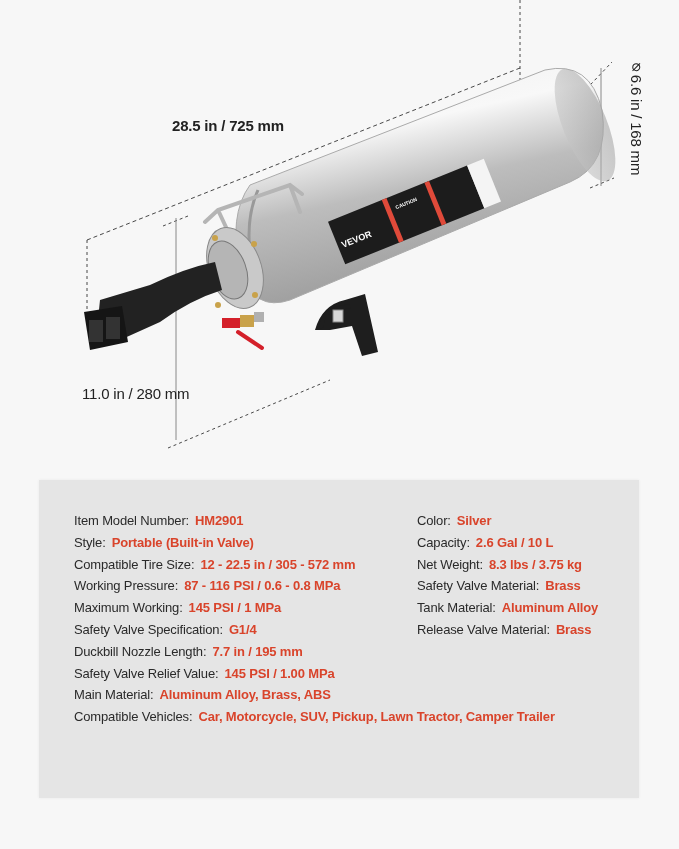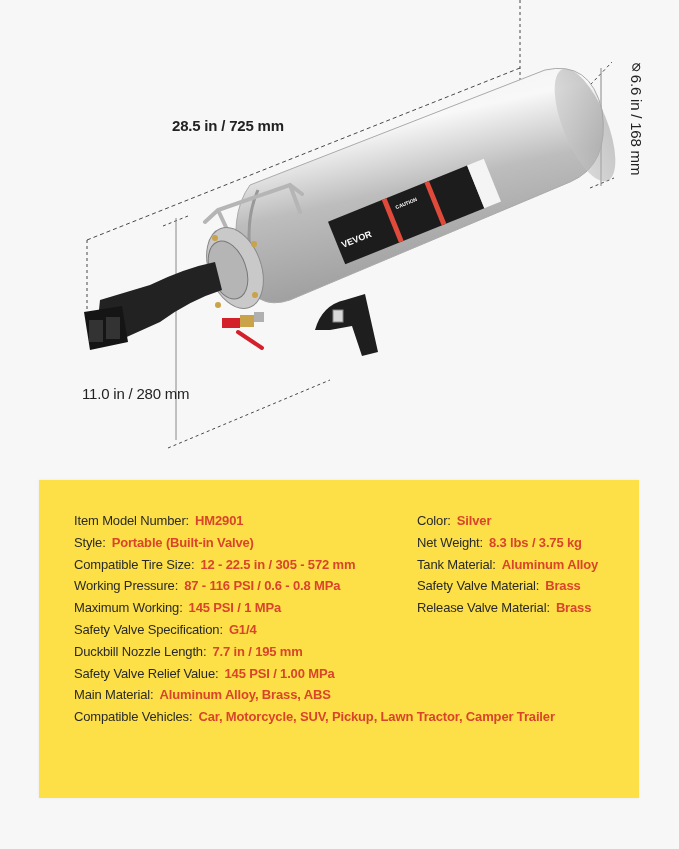--- a/index.html
+++ b/index.html
@@ -17,21 +17,21 @@
     }
     .dim-length { left: 172px; top: 117px; font-weight: bold; }
     .dim-height { left: 41px; top: 385px; margin-left: 41px; }
     .dim-diameter {
       left: 627px; top: 57px;
       writing-mode: vertical-rl;
       transform: none;
     }
     .spec-card {
       position: absolute; left: 39px; top: 480px; width: 600px; height: 318px;
-      background: #fde047;
+      background: #e5e5e5;
       box-shadow: 0 0 3px rgba(0,0,0,0.06);
     }
     .spec-col { position: absolute; top: 30px; }
     .spec-col.left { left: 35px; }
     .spec-col.right { left: 378px; }
     .spec-row {
       height: 21.8px; line-height: 21.8px; font-size: 13px; white-space: nowrap; letter-spacing: -0.15px;
     }
     .spec-label { color: #2a2a2a; }
     .spec-value { color: #d9442b; font-weight: bold; margin-left: 6px; }
@@ -127,18 +127,19 @@
     <div class="spec-row"><span class="spec-label">Maximum Working:</span><span class="spec-value">145 PSI / 1 MPa</span></div>
     <div class="spec-row"><span class="spec-label">Safety Valve Specification:</span><span class="spec-value">G1/4</span></div>
     <div class="spec-row"><span class="spec-label">Duckbill Nozzle Length:</span><span class="spec-value">7.7 in / 195 mm</span></div>
     <div class="spec-row"><span class="spec-label">Safety Valve Relief Value:</span><span class="spec-value">145 PSI / 1.00 MPa</span></div>
     <div class="spec-row"><span class="spec-label">Main Material:</span><span class="spec-value">Aluminum Alloy, Brass, ABS</span></div>
     <div class="spec-row"><span class="spec-label">Compatible Vehicles:</span><span class="spec-value">Car, Motorcycle, SUV, Pickup, Lawn Tractor, Camper Trailer</span></div>
   </div>
 
   <div class="spec-col right">
     <div class="spec-row"><span class="spec-label">Color:</span><span class="spec-value">Silver</span></div>
+    <div class="spec-row"><span class="spec-label">Capacity:</span><span class="spec-value">2.6 Gal / 10 L</span></div>
     <div class="spec-row"><span class="spec-label">Net Weight:</span><span class="spec-value">8.3 lbs / 3.75 kg</span></div>
+    <div class="spec-row"><span class="spec-label">Safety Valve Material:</span><span class="spec-value">Brass</span></div>
     <div class="spec-row"><span class="spec-label">Tank Material:</span><span class="spec-value">Aluminum Alloy</span></div>
-    <div class="spec-row"><span class="spec-label">Safety Valve Material:</span><span class="spec-value">Brass</span></div>
     <div class="spec-row"><span class="spec-label">Release Valve Material:</span><span class="spec-value">Brass</span></div>
   </div>
 </div>
 
 </body></html>

